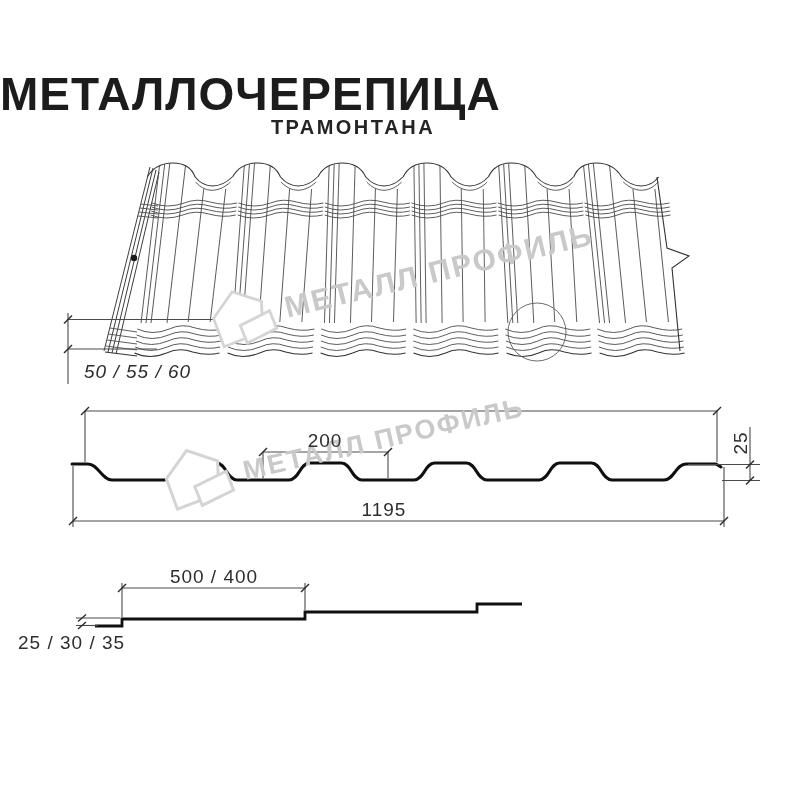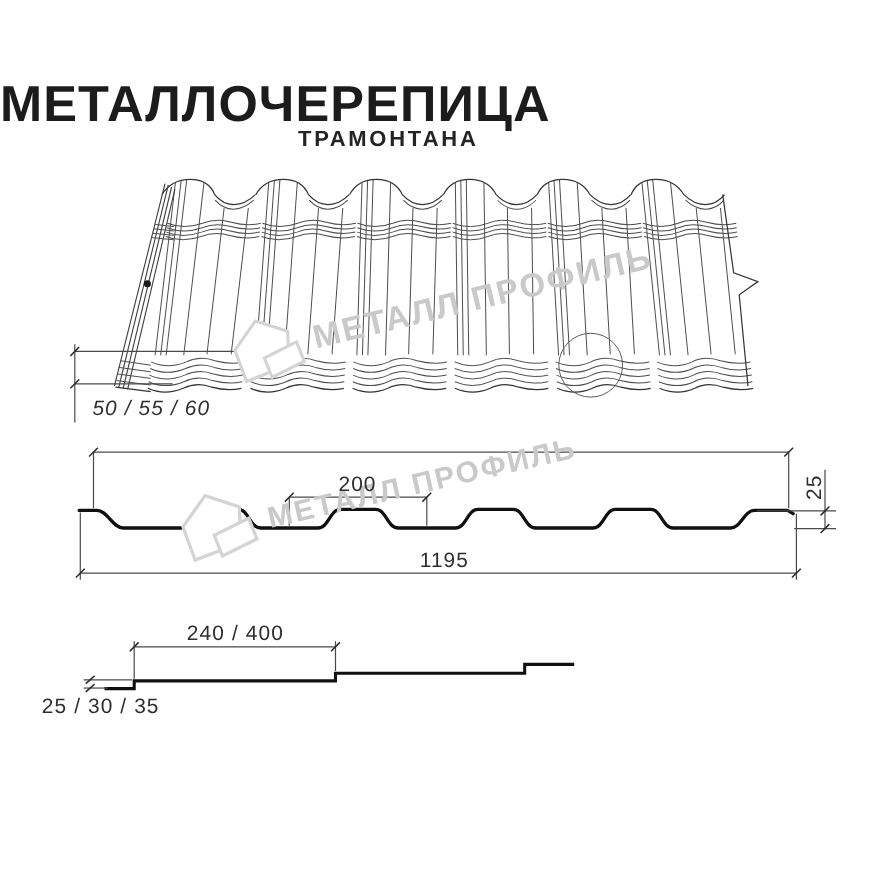--- a/index.html
+++ b/index.html
@@ -16,24 +16,24 @@
     left:0;top:116px;width:706px;text-align:center;
     font-size:20px;font-weight:600;letter-spacing:2.5px;color:#242424;
   }
   .dim-label{
     font-size:19px;color:#2e2e2e;letter-spacing:1px;white-space:nowrap;
   }
   .dim-label.center{text-align:center;}
   #dim-1155{left:300px;top:391px;width:200px;}
   #dim-230{left:265px;top:430px;width:120px;}
   #dim-25{left:723px;top:432px;width:36px;text-align:center;transform:rotate(-90deg);transform-origin:center center;}
-  #dim-1195{left:304px;top:499px;width:200px;}
+  #dim-1195{left:284px;top:499px;width:200px;}
   #dim-505560{left:84px;top:361px;font-style:italic;}
   #dim-350400{left:123px;top:566px;width:182px;}
-  #dim-253035{left:18px;top:632px;margin-left:20px;}
+  #dim-253035{left:18px;top:632px;}
   .watermark{
     display:flex;align-items:flex-end;transform-origin:0 100%;
     pointer-events:none;
   }
   #watermark-1{left:218px;top:294px;transform:rotate(-13.5deg);}
   #watermark-2{left:170px;top:453px;transform:rotate(-13deg);}
   .wm-text{
     font-weight:600;letter-spacing:2px;white-space:nowrap;
     margin-left:10px;margin-bottom:12px;
   }
@@ -205,17 +205,17 @@
 
   <div class="abs dim-label" id="dim-505560">50 / 55 / 60</div>
 
 
   <div class="abs dim-label center" id="dim-230">200</div>
 
   <div class="abs dim-label" id="dim-25">25</div>
 
   <div class="abs dim-label center" id="dim-1195">1195</div>
 
-  <div class="abs dim-label center" id="dim-350400">240 / 400</div>
+  <div class="abs dim-label center" id="dim-350400">500 / 400</div>
 
   <div class="abs dim-label" id="dim-253035">25 / 30 / 35</div>
 
 </div>
 
 </body></html>

